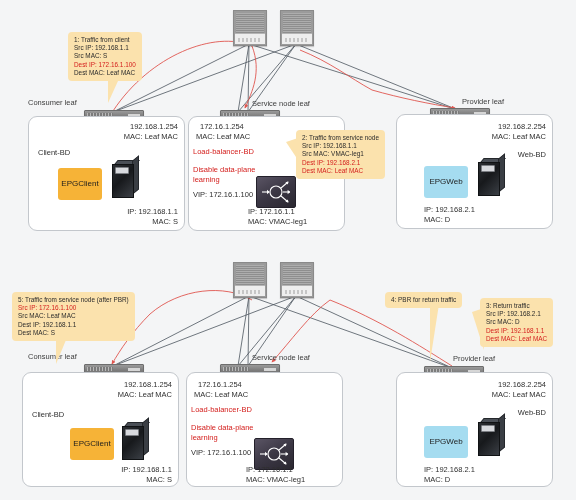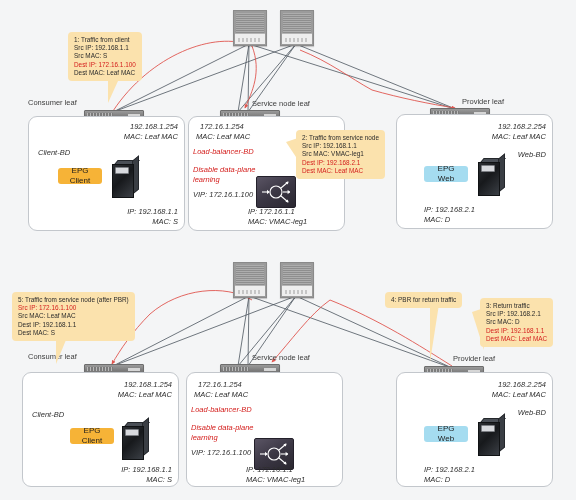--- a/index.html
+++ b/index.html
@@ -109,37 +109,36 @@
     background: #ffffff;
     border: 1px solid #c3c7cc;
     border-radius: 9px;
   }
   .panel-text {
     position: absolute;
     font-size: 7.5px;
     color: #2f2f2f;
     line-height: 10px;
     white-space: nowrap;
-    font-style: italic;
   }
   .panel-text.red {
     color: #d4201e;
   }
   .panel-text.right {
     text-align: right;
   }
 
   
   .epg {
     position: absolute;
     width: 44px;
-    height: 16px;
+    height: 32px;
     border-radius: 3px;
     display: flex;
-    flex-direction: column;
+    flex-direction: row;
     align-items: center;
     justify-content: center;
     font-size: 8px;
     color: #1d1d1d;
     line-height: 10px;
   }
   .epg-client {
     background: #f6b337;
   }
   .epg-web {

